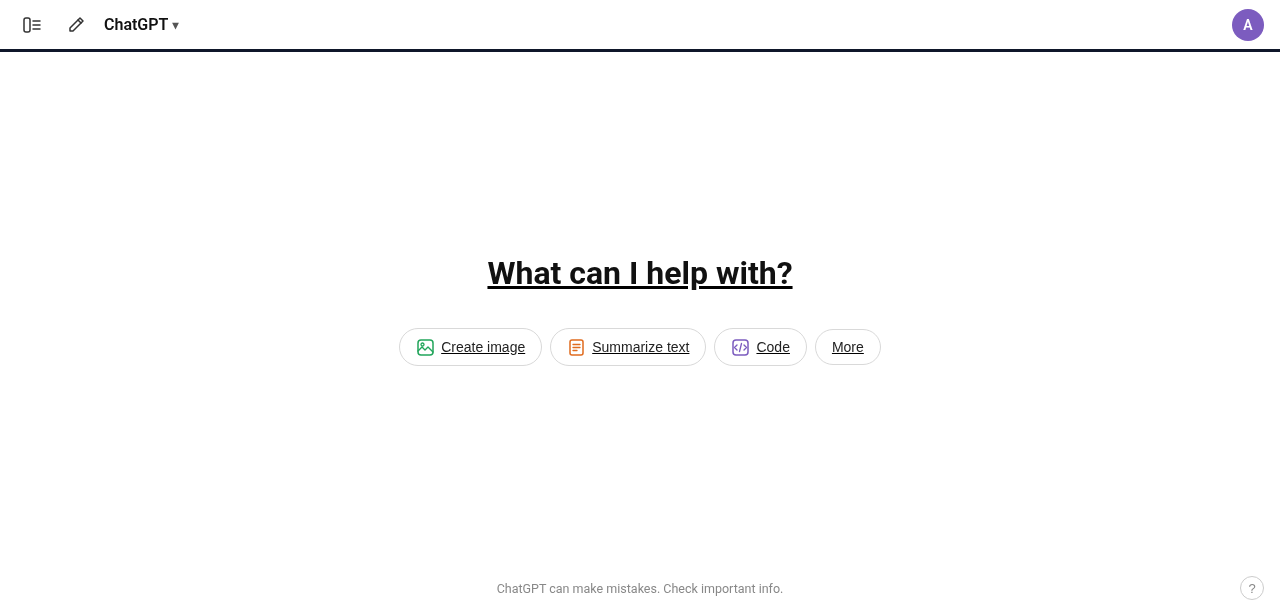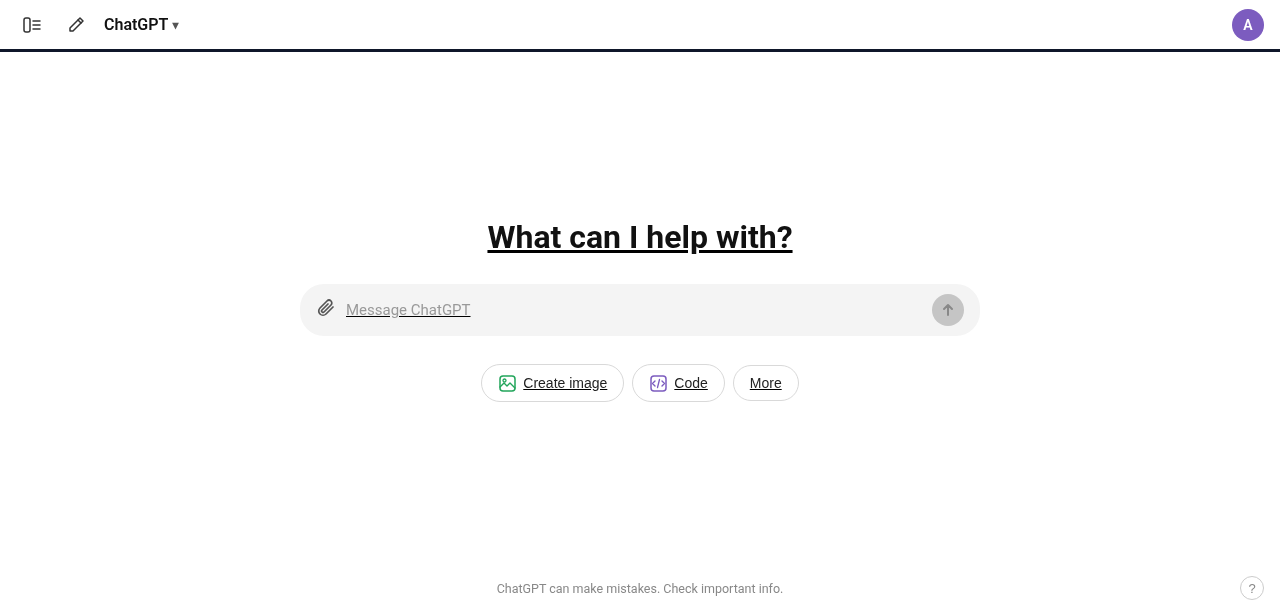--- a/index.html
+++ b/index.html
@@ -244,49 +244,45 @@
       <span>ChatGPT</span>
       <span class="chevron-down">▾</span>
     </div>
   </div>
   <div class="avatar">A</div>
 </div>
 
 <div class="main">
   <h1 class="main-title">What can I help with?</h1>
 
-  <div class="input-container">
-    <div class="message-input-wrapper">
-      <span class="attach-icon">
-        <svg width="20" height="20" viewBox="0 0 20 20" fill="none" xmlns="http://www.w3.org/2000/svg">
-          <path d="M17 9L10 16C8.34 17.66 5.66 17.66 4 16C2.34 14.34 2.34 11.66 4 10L11 3C12.1 1.9 13.9 1.9 15 3C16.1 4.1 16.1 5.9 15 7L8 14C7.45 14.55 6.55 14.55 6 14C5.45 13.45 5.45 12.55 6 12L12 6" stroke="#555" stroke-width="1.7" stroke-linecap="round" stroke-linejoin="round"></path>
-        </svg>
-      </span>
-      <input class="message-input" type="text" placeholder="Message ChatGPT" style="">
-      <button class="send-btn">
-        <svg width="16" height="16" viewBox="0 0 16 16" xmlns="http://www.w3.org/2000/svg">
-          <path d="M8 13V3M8 3L4 7M8 3L12 7" stroke="#888" stroke-width="2" stroke-linecap="round" stroke-linejoin="round" fill="none"></path>
-        </svg>
-      </button>
-    </div>
-  </div>
 
   <div class="action-buttons">
 
     <button class="action-btn">
       <span class="btn-icon icon-create-image">
         <svg width="17" height="17" viewBox="0 0 17 17" fill="none" xmlns="http://www.w3.org/2000/svg">
           <rect x="1" y="1" width="15" height="15" rx="3" stroke="#22a55b" stroke-width="1.5"></rect>
           <circle cx="5.5" cy="5.5" r="1.5" stroke="#22a55b" stroke-width="1.3"></circle>
           <path d="M1 12L5 8L8 11L11 8L16 13" stroke="#22a55b" stroke-width="1.4" stroke-linecap="round" stroke-linejoin="round"></path>
         </svg>
       </span>
       <span>Create image</span>
     </button>
 
+    <button class="action-btn">
+      <span class="btn-icon">
+        <svg width="17" height="17" viewBox="0 0 17 17" fill="none" xmlns="http://www.w3.org/2000/svg">
+          <rect x="2" y="1" width="13" height="15" rx="2" stroke="#e06b1e" stroke-width="1.5"></rect>
+          <line x1="5" y1="5.5" x2="12" y2="5.5" stroke="#e06b1e" stroke-width="1.3" stroke-linecap="round"></line>
+          <line x1="5" y1="8.5" x2="12" y2="8.5" stroke="#e06b1e" stroke-width="1.3" stroke-linecap="round"></line>
+          <line x1="5" y1="11.5" x2="9" y2="11.5" stroke="#e06b1e" stroke-width="1.3" stroke-linecap="round"></line>
+        </svg>
+      </span>
+      <span>Summarize text</span>
+    </button>
 
     <button class="action-btn">
       <span class="btn-icon">
         <svg width="17" height="17" viewBox="0 0 17 17" fill="none" xmlns="http://www.w3.org/2000/svg">
           <rect x="1" y="1" width="15" height="15" rx="3" stroke="#7c5cbf" stroke-width="1.5"></rect>
           <path d="M5 6L2.5 8.5L5 11" stroke="#7c5cbf" stroke-width="1.4" stroke-linecap="round" stroke-linejoin="round"></path>
           <path d="M12 6L14.5 8.5L12 11" stroke="#7c5cbf" stroke-width="1.4" stroke-linecap="round" stroke-linejoin="round"></path>
           <line x1="9.5" y1="4.5" x2="7.5" y2="12.5" stroke="#7c5cbf" stroke-width="1.3" stroke-linecap="round"></line>
         </svg>
       </span>

